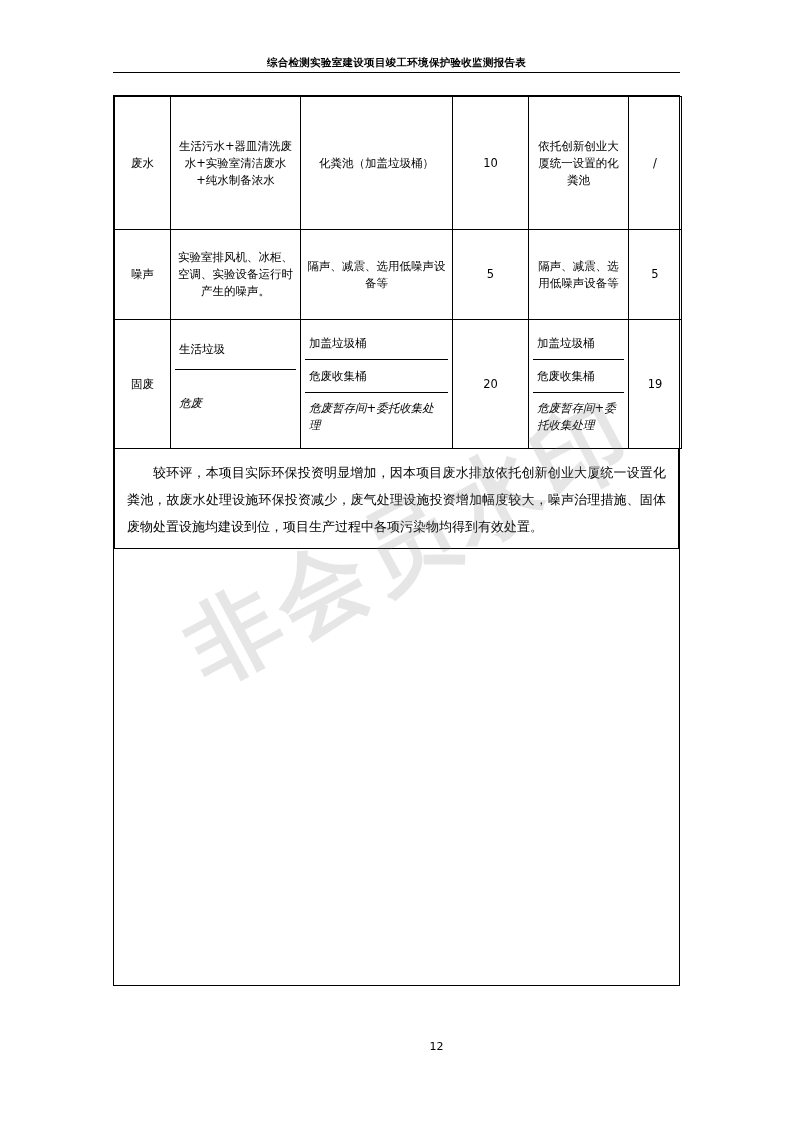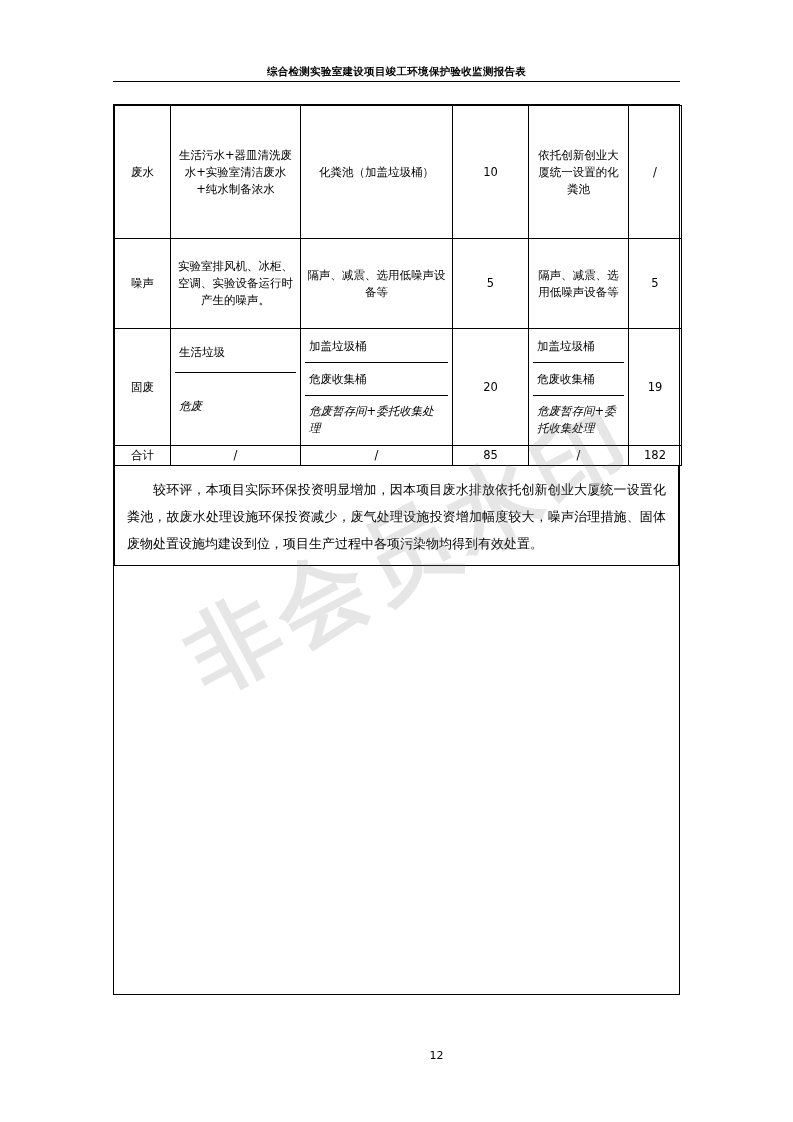--- a/index.html
+++ b/index.html
@@ -10,21 +10,21 @@
   body {
     width: 793px;
     height: 1122px;
     font-family: "DejaVu Sans", "Liberation Sans", sans-serif;
     color: #000000;
     position: relative;
     overflow: hidden;
   }
   .page {
     position: absolute;
-    left: 0; top: 9px;
+    left: 0; top: 0;
     width: 793px;
     height: 1073px;
     box-sizing: border-box;
   }
 
   
   .doc-header {
     position: absolute;
     left: 113px;
     top: 55px;
@@ -61,21 +61,21 @@
     border-collapse: collapse;
     table-layout: fixed;
     width: 100%;
     font-size: 11.5px;
     line-height: 17px;
   }
   table.main-table td {
     border: 1px solid #000;
     text-align: center;
     vertical-align: middle;
-    padding: 1px 4px;
+    padding: 7px 4px;
     word-break: break-all;
   }
   .col-a { width: 56px; }
   .col-b { width: 130px; }
   .col-c { width: 152px; }
   .col-d { width: 76px; }
   .col-e { width: 100px; }
   .col-f { width: 53px; }
 
   
@@ -228,28 +228,20 @@
                   </tr>
                 <tr>
                     <td style="height:42px;">危废暂存间+委托收集处理</td>
                   </tr>
               </tbody>
             </table>
           </td>
           <td>19</td>
         </tr>
 
-        <tr class="h-total">
-          <td>合计</td>
-          <td>/</td>
-          <td>/</td>
-          <td>85</td>
-          <td>/</td>
-          <td>182</td>
-        </tr>
       </tbody>
     </table>
 
     <div class="para-block">
       <p>较环评，本项目实际环保投资明显增加，因本项目废水排放依托创新创业大厦统一设置化粪池，故废水处理设施环保投资减少，废气处理设施投资增加幅度较大，噪声治理措施、固体废物处置设施均建设到位，项目生产过程中各项污染物均得到有效处置。</p>
     </div>
 
   </div>
 
   <div class="watermark">非会员水印</div>

